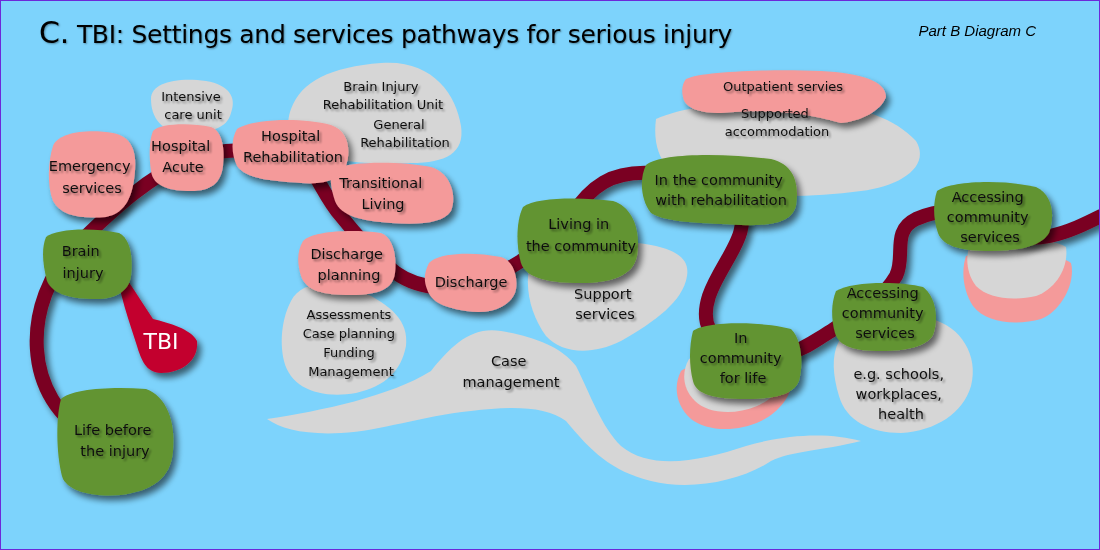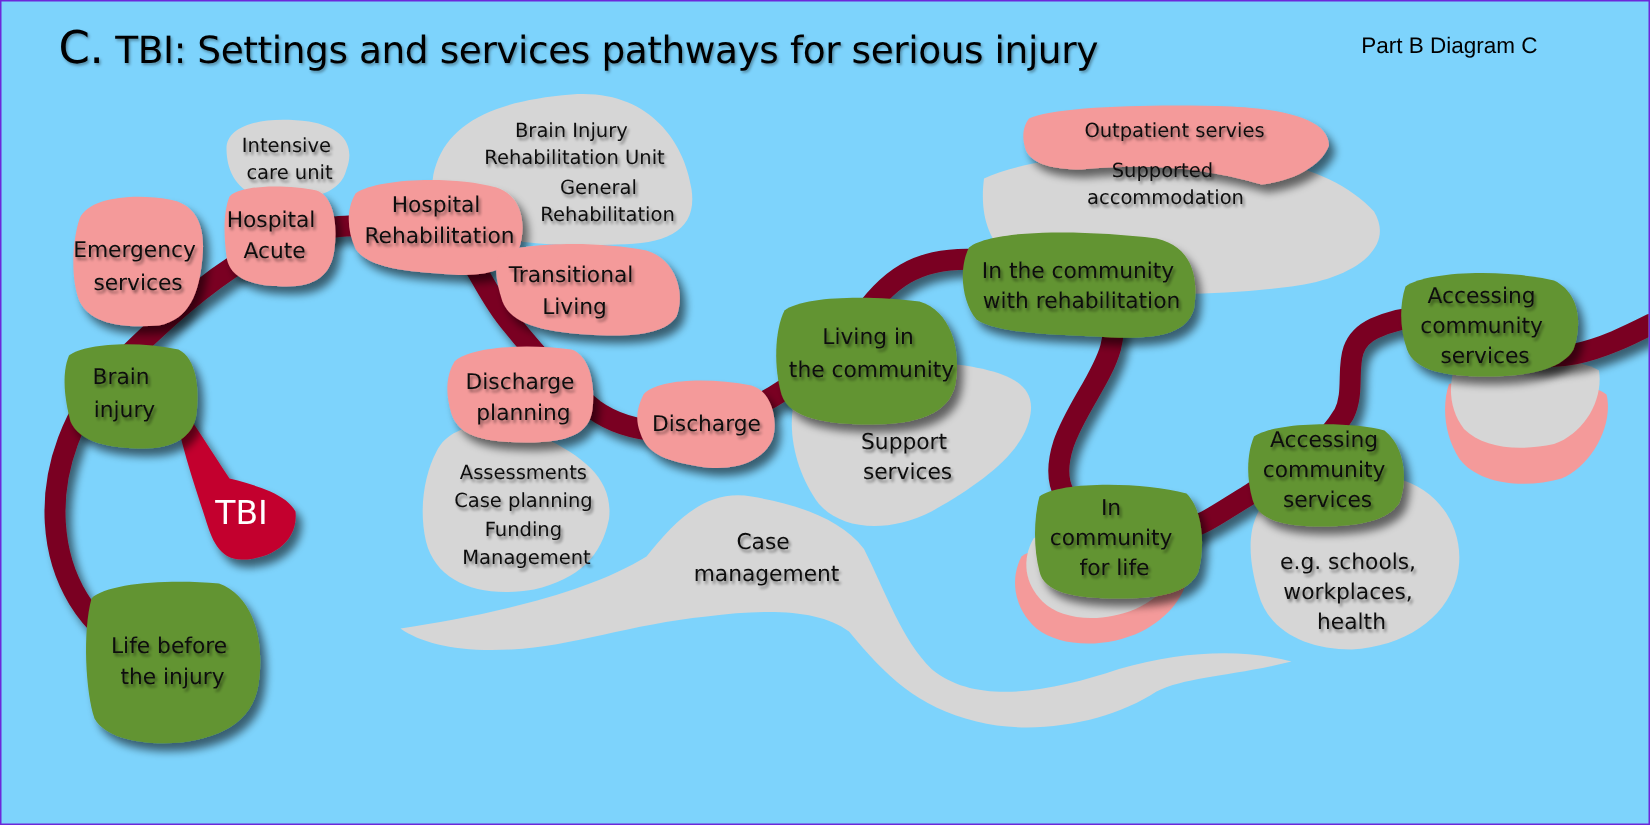--- a/index.html
+++ b/index.html
@@ -1,20 +1,20 @@
 <!DOCTYPE html>
 <html><head>
 <meta charset="utf-8">
 <style>
   html, body { margin: 0; padding: 0; background: #ffffff; }
   body { width: 1100px; height: 550px; overflow: hidden; }
   .frame { position: absolute; left: 0; top: 0; width: 1098px; height: 548px; border: 1px solid #6d28d9; background: #7dd3fc; overflow: hidden; }
   .title { position: absolute; left: 38px; top: 14px; font-family: "DejaVu Sans", sans-serif; font-size: 25px; color: #000; letter-spacing: -0.3px; white-space: nowrap; text-shadow: 1px 1px 2px rgba(0,0,0,0.35); }
   .title .letter { font-size: 30px; margin-right: 8px; }
-  .part { position: absolute; right: 74px; top: 21px; font-family: "Liberation Sans", sans-serif; font-size: 15px; color: #000; }
+  .part { position: absolute; right: 63px; top: 21px; font-family: "Liberation Sans", sans-serif; font-size: 15px; color: #000; font-style: italic; }
   svg { position: absolute; left: 0; top: 0; }
   .lbl { font-family: "DejaVu Sans", sans-serif; fill: #111; text-anchor: middle; }
   .lbl-sm { font-size: 13px; }
   .lbl-md { font-size: 14.5px; }
   .lbl-tbi { font-family: "DejaVu Sans", sans-serif; font-size: 22px; fill: #fff; text-anchor: middle; }
 </style>
 </head>
 <body>
 
 <div class="frame">

